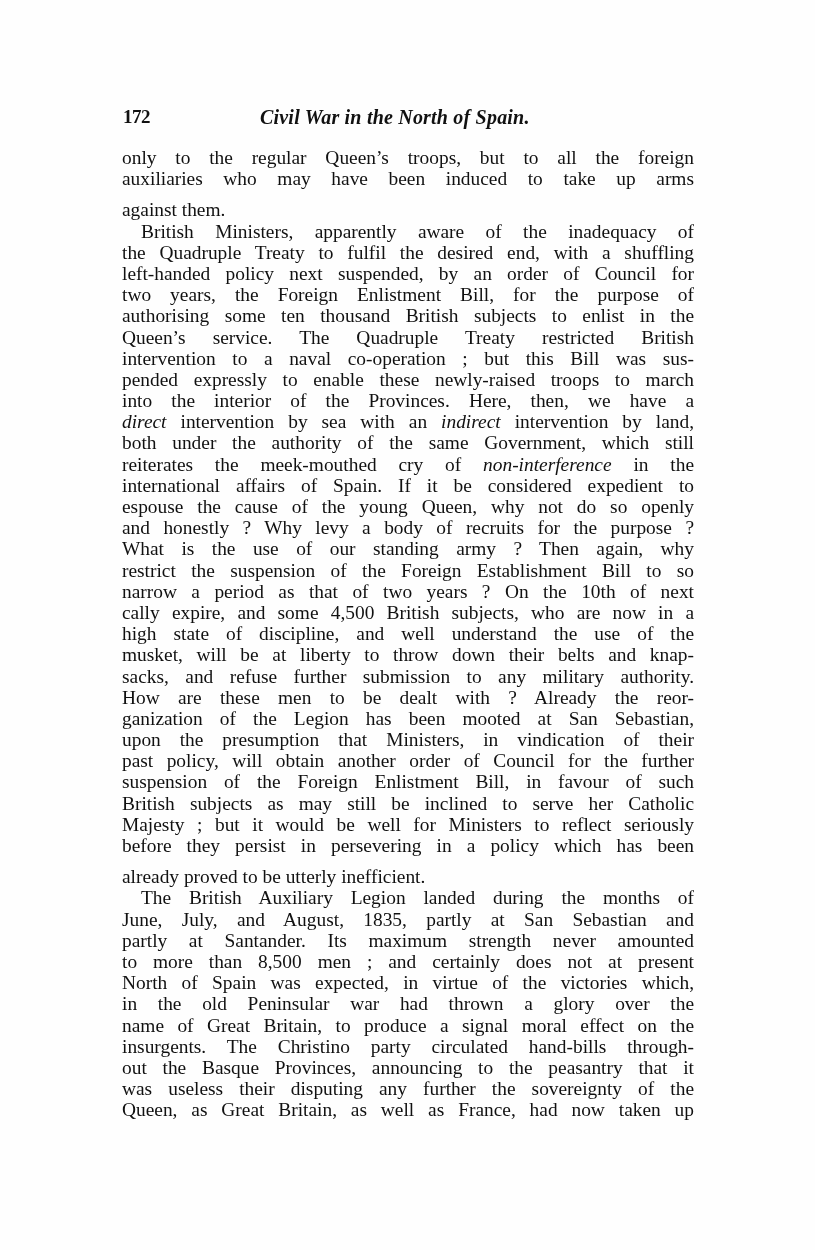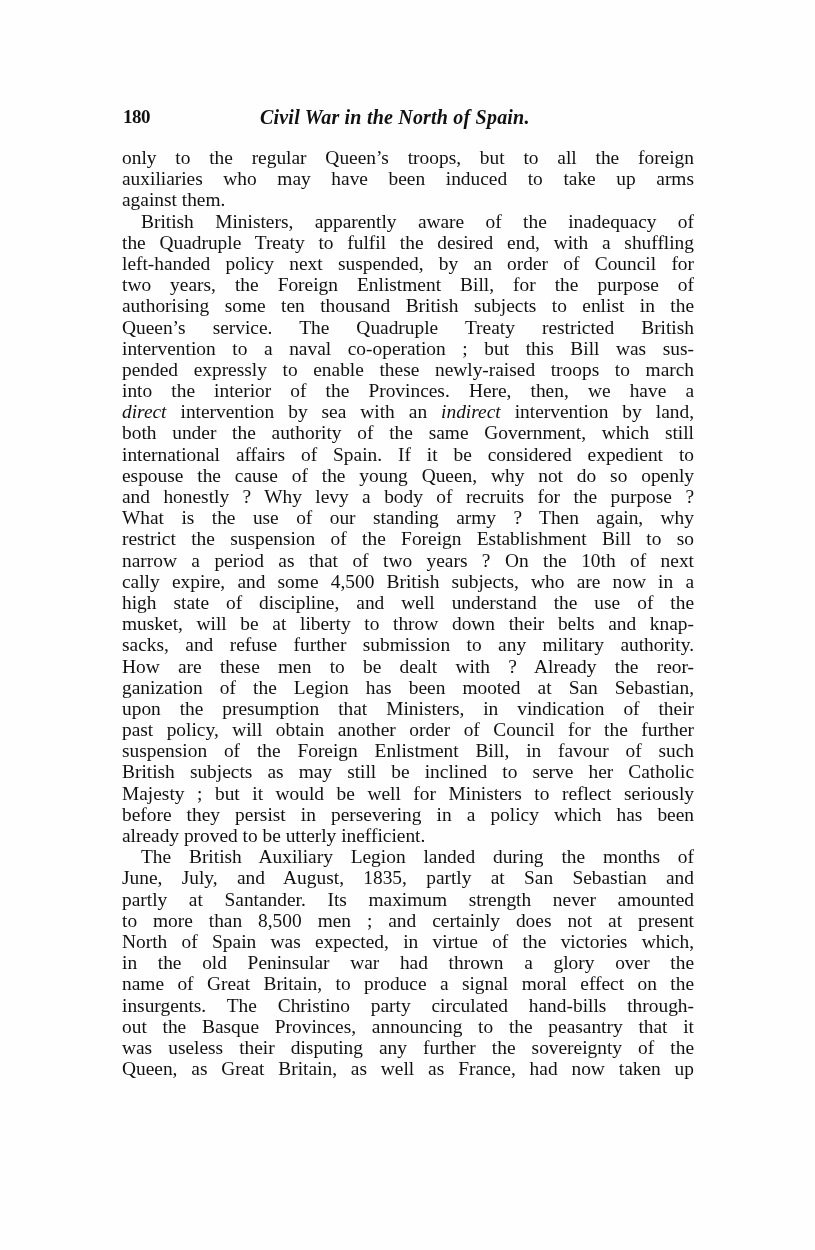--- a/index.html
+++ b/index.html
@@ -75,28 +75,29 @@
     }
     .line-inner {
       display: block;
       width: 100%;
       white-space: normal;
       text-align: justify;
       text-align-last: justify;
     }
     .line.last .line-inner {
       text-align-last: left;
+      margin-top: 10px;
     }
   </style>
 </head>
 <body>
 
 <div class="page">
   <div class="running-head">
-    <span class="page-number">180</span>
+    <span class="page-number">172</span>
     <span class="running-title">Civil War in the North of Spain.</span>
   </div>
 
   <div class="body-text">
 
     <div class="line">
         <span class="line-inner">only to the regular Queen’s troops, but to all the foreign</span>
       </div>
     <div class="line">
         <span class="line-inner">auxiliaries who may have been induced to take up arms</span>
@@ -131,20 +132,23 @@
     <div class="line">
         <span class="line-inner">into the interior of the Provinces.  Here, then, we have a</span>
       </div>
     <div class="line">
         <span class="line-inner"><span></span><em>direct</em><span> intervention by sea with an </span><em>indirect</em><span> intervention by land,</span></span>
       </div>
     <div class="line">
         <span class="line-inner">both under the authority of the same Government, which still</span>
       </div>
     <div class="line">
+        <span class="line-inner"><span>reiterates the meek-mouthed cry of </span><em>non-interference</em><span> in the</span></span>
+      </div>
+    <div class="line">
         <span class="line-inner">international affairs of Spain.  If it be considered expedient to</span>
       </div>
     <div class="line">
         <span class="line-inner">espouse the cause of the young Queen, why not do so openly</span>
       </div>
     <div class="line">
         <span class="line-inner">and honestly ?  Why levy a body of recruits for the purpose ?</span>
       </div>
     <div class="line">
         <span class="line-inner">What is the use of our standing army ?  Then again, why</span>

